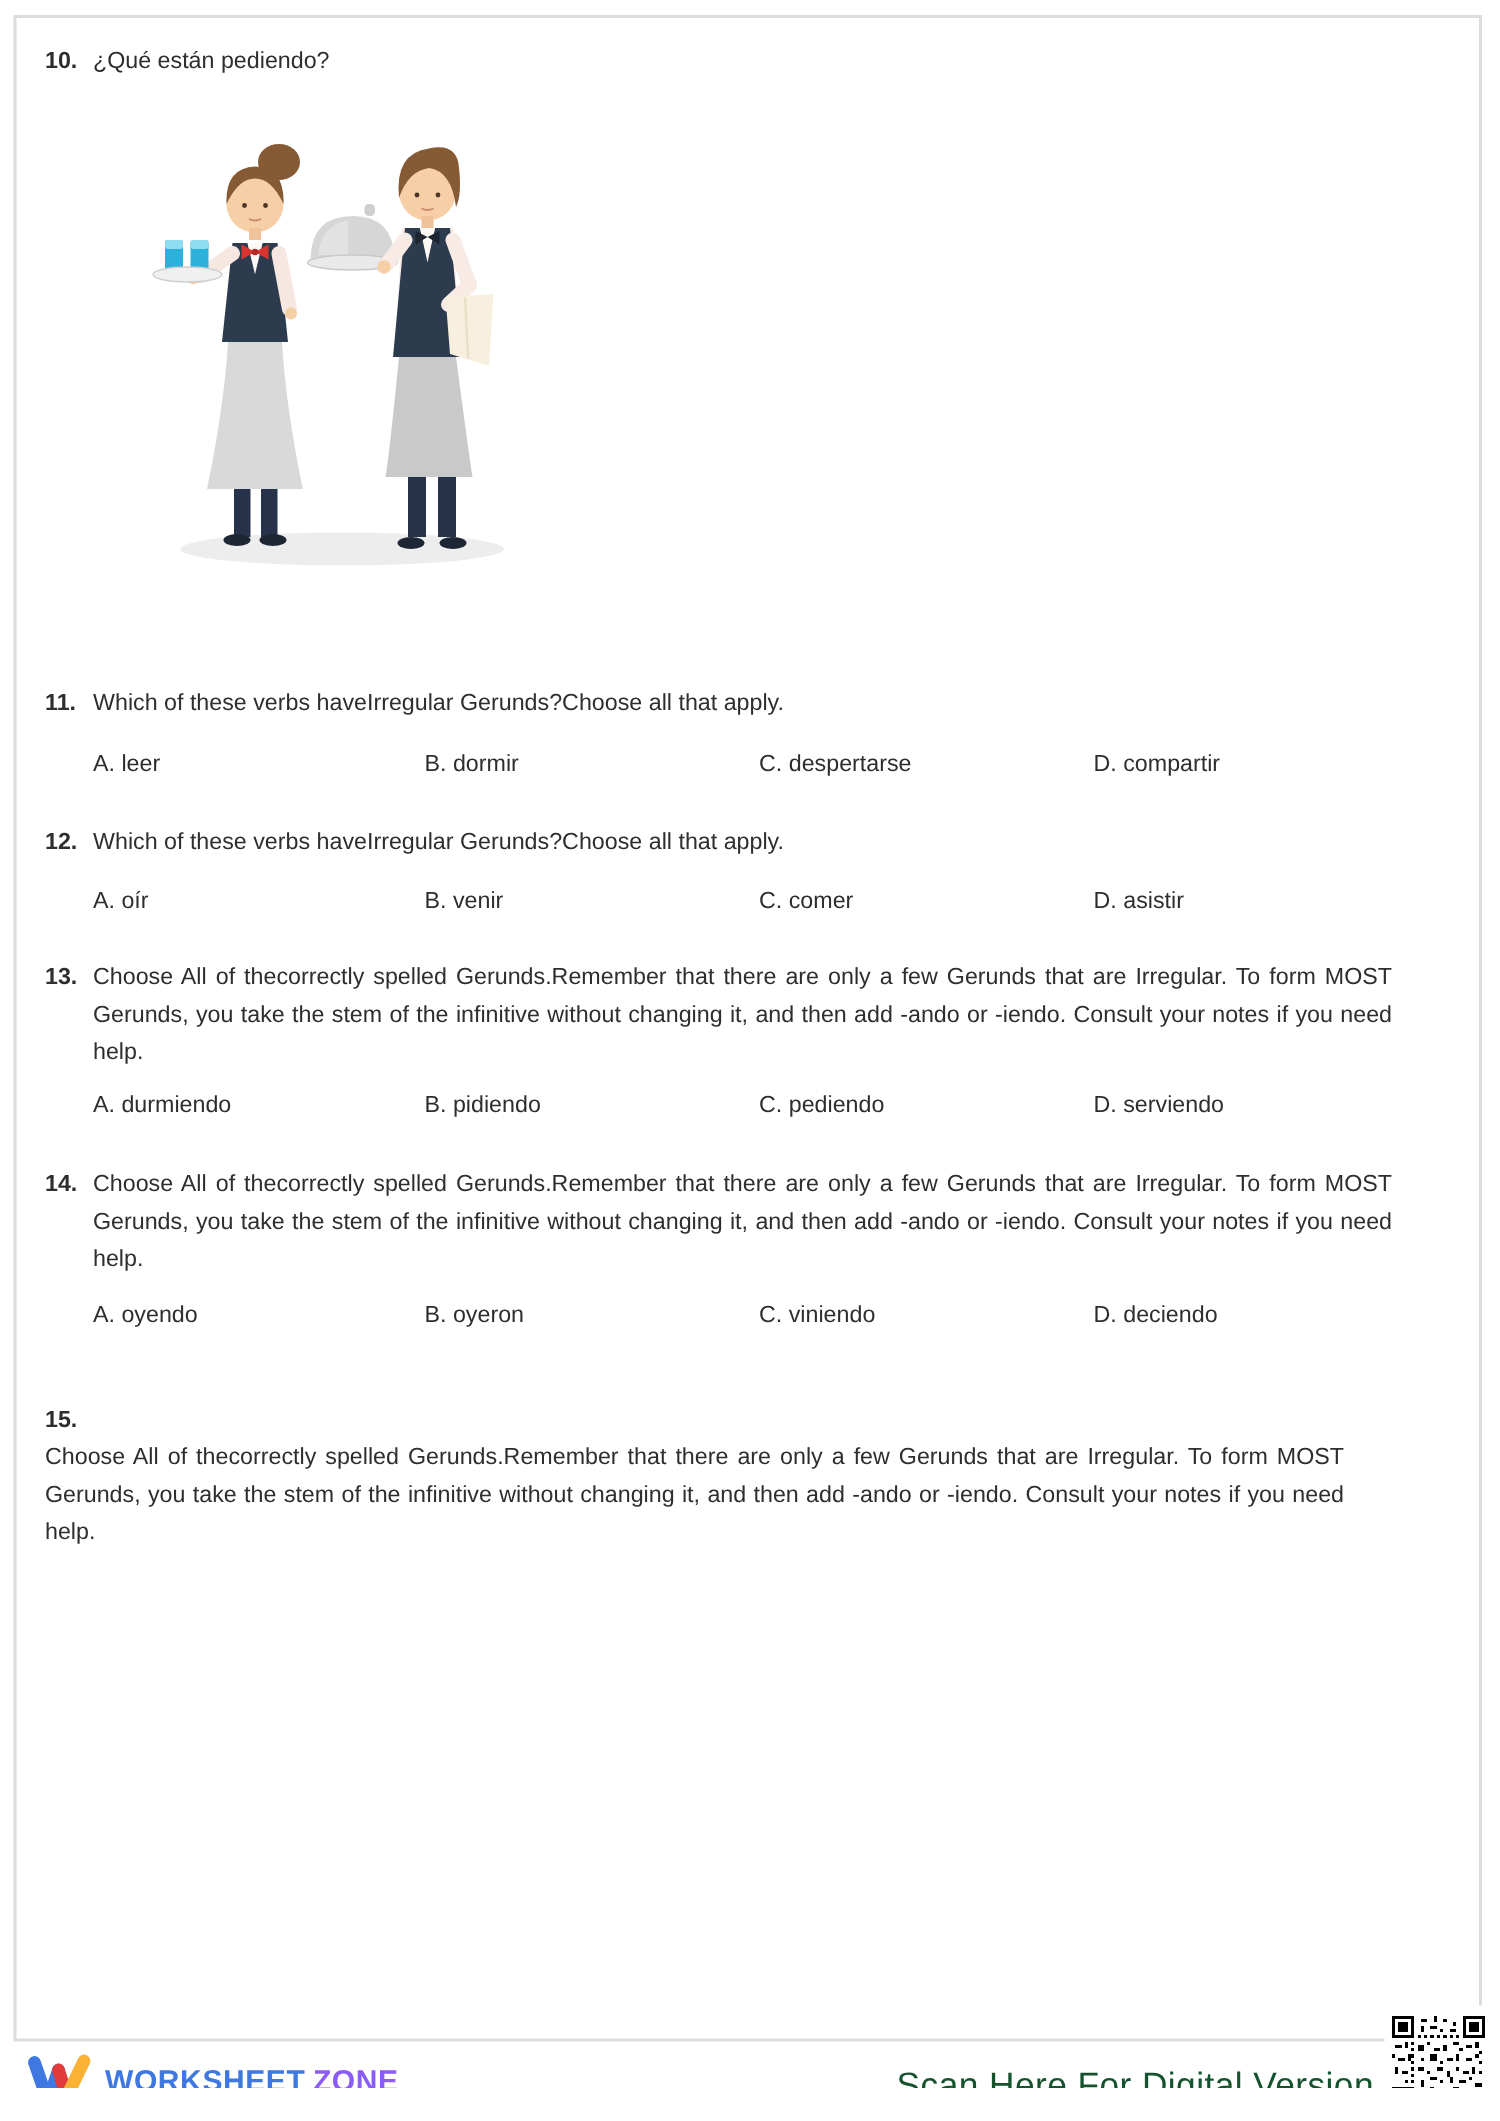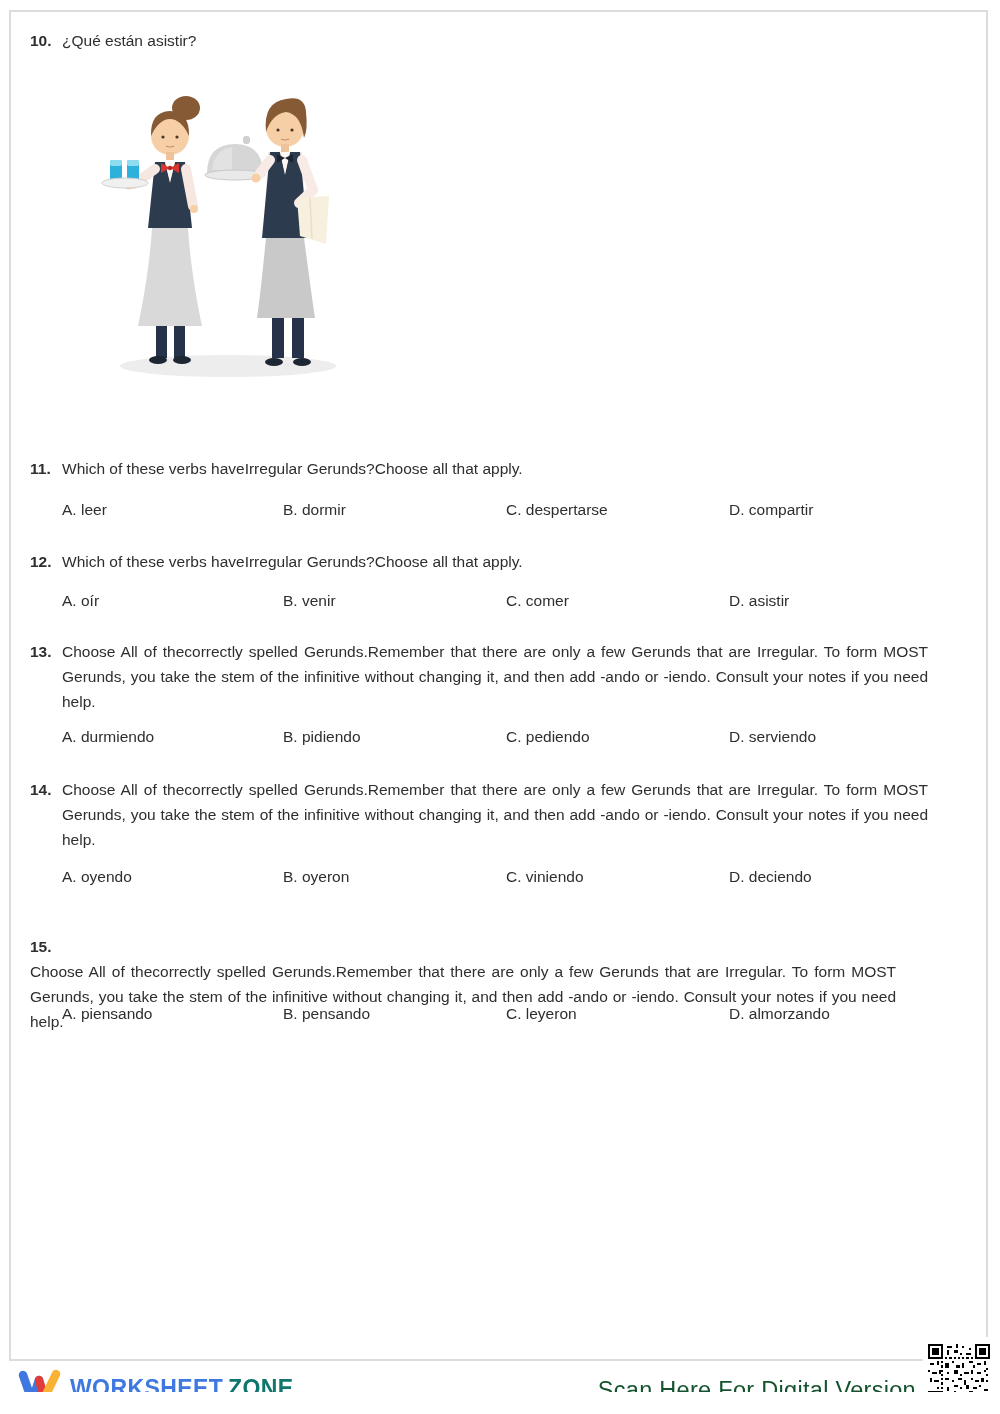--- a/index.html
+++ b/index.html
@@ -13,43 +13,43 @@
   }
   .question { position:absolute; left:30px; display:flex; font-size:15.5px; line-height:25px; }
   .q-num { flex:none; width:32px; font-weight:700; }
   .q-text { width:866px; }
   .q-text.justify { text-align:justify; }
   .options-row { position:absolute; left:62px; width:920px; height:22px; font-size:15.5px; line-height:20px; }
   .opt { position:absolute; top:0; white-space:nowrap; }
   .opt-a { left:0; } .opt-b { left:221px; } .opt-c { left:444px; } .opt-d { left:667px; }
   #illustration { position:absolute; left:100px; top:86px; width:250px; height:292px; }
   #footer-logo { position:absolute; left:18px; top:1368px; display:flex; align-items:center; }
-  #footer-logo .logo-word { font-weight:700; font-size:23px; letter-spacing:0.4px; }
+  #footer-logo .logo-word { font-weight:700; font-size:20px; letter-spacing:0.4px; }
   #logo-worksheet { color:#3e78e0; margin-left:8px; }
-  #logo-zone { color:#0f766e; margin-left:5px; }
+  #logo-zone { color:#8b5cf6; margin-left:5px; }
   #scan-text {
     position:absolute; right:84px; top:1377px; font-size:23.5px; color:#14532d;
     letter-spacing:0.3px; white-space:nowrap;
   }
   #qr-box {
     position:absolute; left:923px; top:1337px; width:72px; height:76px;
     background:#ffffff; display:flex; align-items:center; justify-content:center;
   }
   #qr-box svg { width:62px; height:62px; }
 </style>
 </head>
 <body>
 
 <div id="page">
 
   <div id="content-border"></div>
 
   <div class="question" style="top:28px;">
     <span class="q-num">10.</span>
-    <span class="q-text">¿Qué están asistir?</span>
+    <span class="q-text">¿Qué están pediendo?</span>
   </div>
 
   <svg id="illustration" viewBox="0 0 250 292" aria-hidden="true">
     <ellipse cx="128" cy="280" rx="108" ry="11" fill="#ededed"></ellipse>
 
     <g>
       <ellipse cx="86" cy="22" rx="14" ry="12" fill="#875a36"></ellipse>
       <circle cx="70" cy="50" r="19" fill="#f6cfa6"></circle>
       <path d="M51,50 Q50,26 70,25 Q90,26 89,50 Q81,33 70,33 Q59,33 51,50 Z" fill="#875a36"></path>
       <circle cx="63" cy="51" r="1.6" fill="#4a3526"></circle>
@@ -149,26 +149,20 @@
   <div class="options-row" style="top:867px;">
     <span class="opt opt-a">A. oyendo</span>
     <span class="opt opt-b">B. oyeron</span>
     <span class="opt opt-c">C. viniendo</span>
     <span class="opt opt-d">D. deciendo</span>
   </div>
 
   <div class="question" style="top:934px;flex-direction:column;">
     <span class="q-num">15.</span>
     <span class="q-text justify">Choose All of thecorrectly spelled Gerunds.Remember that there are only a few Gerunds that are Irregular. To form MOST Gerunds, you take the stem of the infinitive without changing it, and then add -ando or -iendo. Consult your notes if you need help.</span>
-  </div>
-  <div class="options-row" style="top:1004px;">
-    <span class="opt opt-a">A. piensando</span>
-    <span class="opt opt-b">B. pensando</span>
-    <span class="opt opt-c">C. leyeron</span>
-    <span class="opt opt-d">D. almorzando</span>
   </div>
 
   <div id="footer-logo">
     <svg width="44" height="40" viewBox="0 0 44 40" aria-hidden="true">
       <path d="M5,7 L14,33 L21,12" fill="none" stroke="#3e78e0" stroke-width="8.5" stroke-linecap="round" stroke-linejoin="round"></path>
       <line x1="21" y1="12" x2="26" y2="28" stroke="#e23b3b" stroke-width="8.5" stroke-linecap="round"></line>
       <line x1="25" y1="33" x2="38" y2="6" stroke="#f9b234" stroke-width="8.5" stroke-linecap="round"></line>
     </svg>
     <span class="logo-word" id="logo-worksheet">WORKSHEET</span>
     <span class="logo-word" id="logo-zone">ZONE</span>

